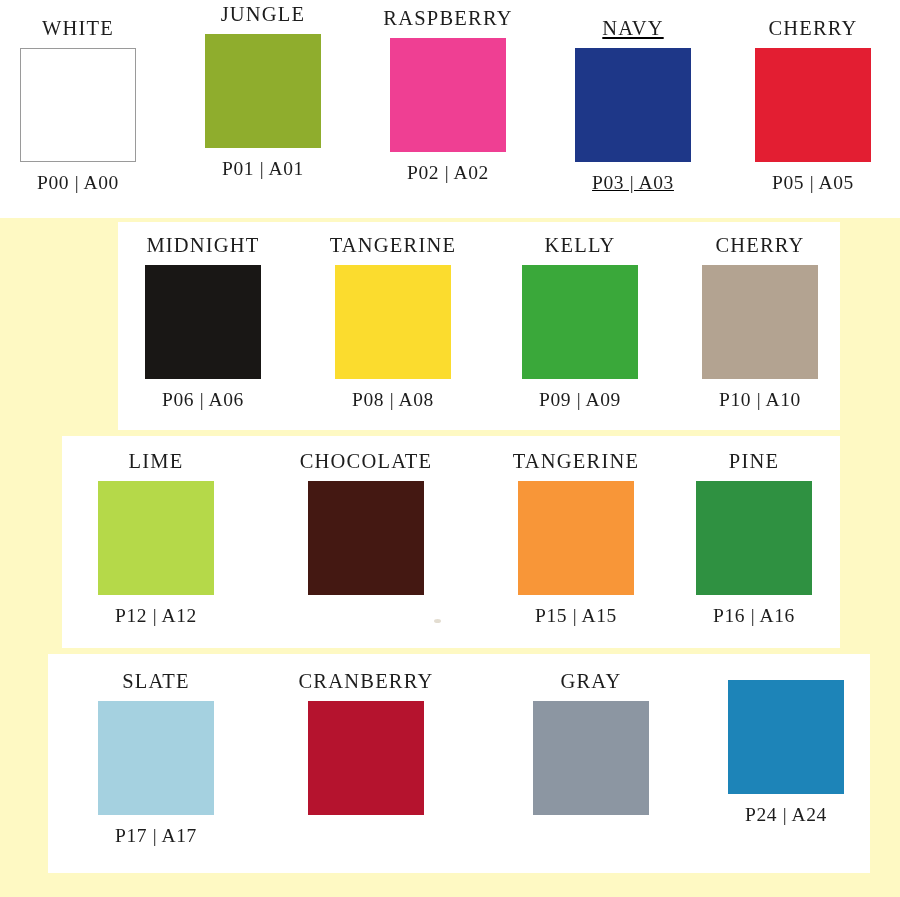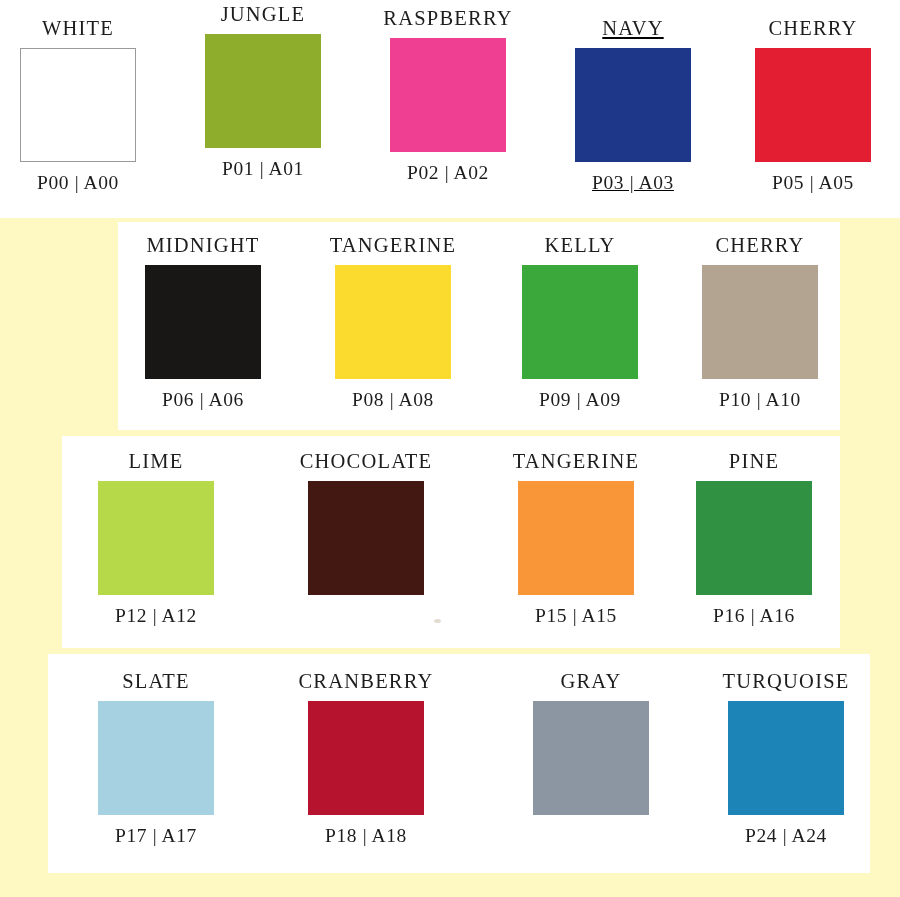--- a/index.html
+++ b/index.html
@@ -168,26 +168,24 @@
 
   <div class="row">
     <div class="cell" style="left:66px; top:671px;">
       <div class="cell-name">SLATE</div>
       <div class="swatch" style="background:#a5d1e0;"></div>
       <div class="cell-code">P17 | A17</div>
     </div>
     <div class="cell" style="left:276px; top:671px;">
       <div class="cell-name">CRANBERRY</div>
       <div class="swatch" style="background:#b5132e;"></div>
-      <div class="cell-code">P18 | A18</div>
     </div>
     <div class="cell" style="left:501px; top:671px;">
       <div class="cell-name">GRAY</div>
       <div class="swatch" style="background:#8c96a2;"></div>
     </div>
     <div class="cell" style="left:696px; top:671px;">
-      <div class="cell-name">TURQUOISE</div>
       <div class="swatch" style="background:#1d84b8;"></div>
       <div class="cell-code">P24 | A24</div>
     </div>
   </div>
 
 </div>
 
 </body></html>

